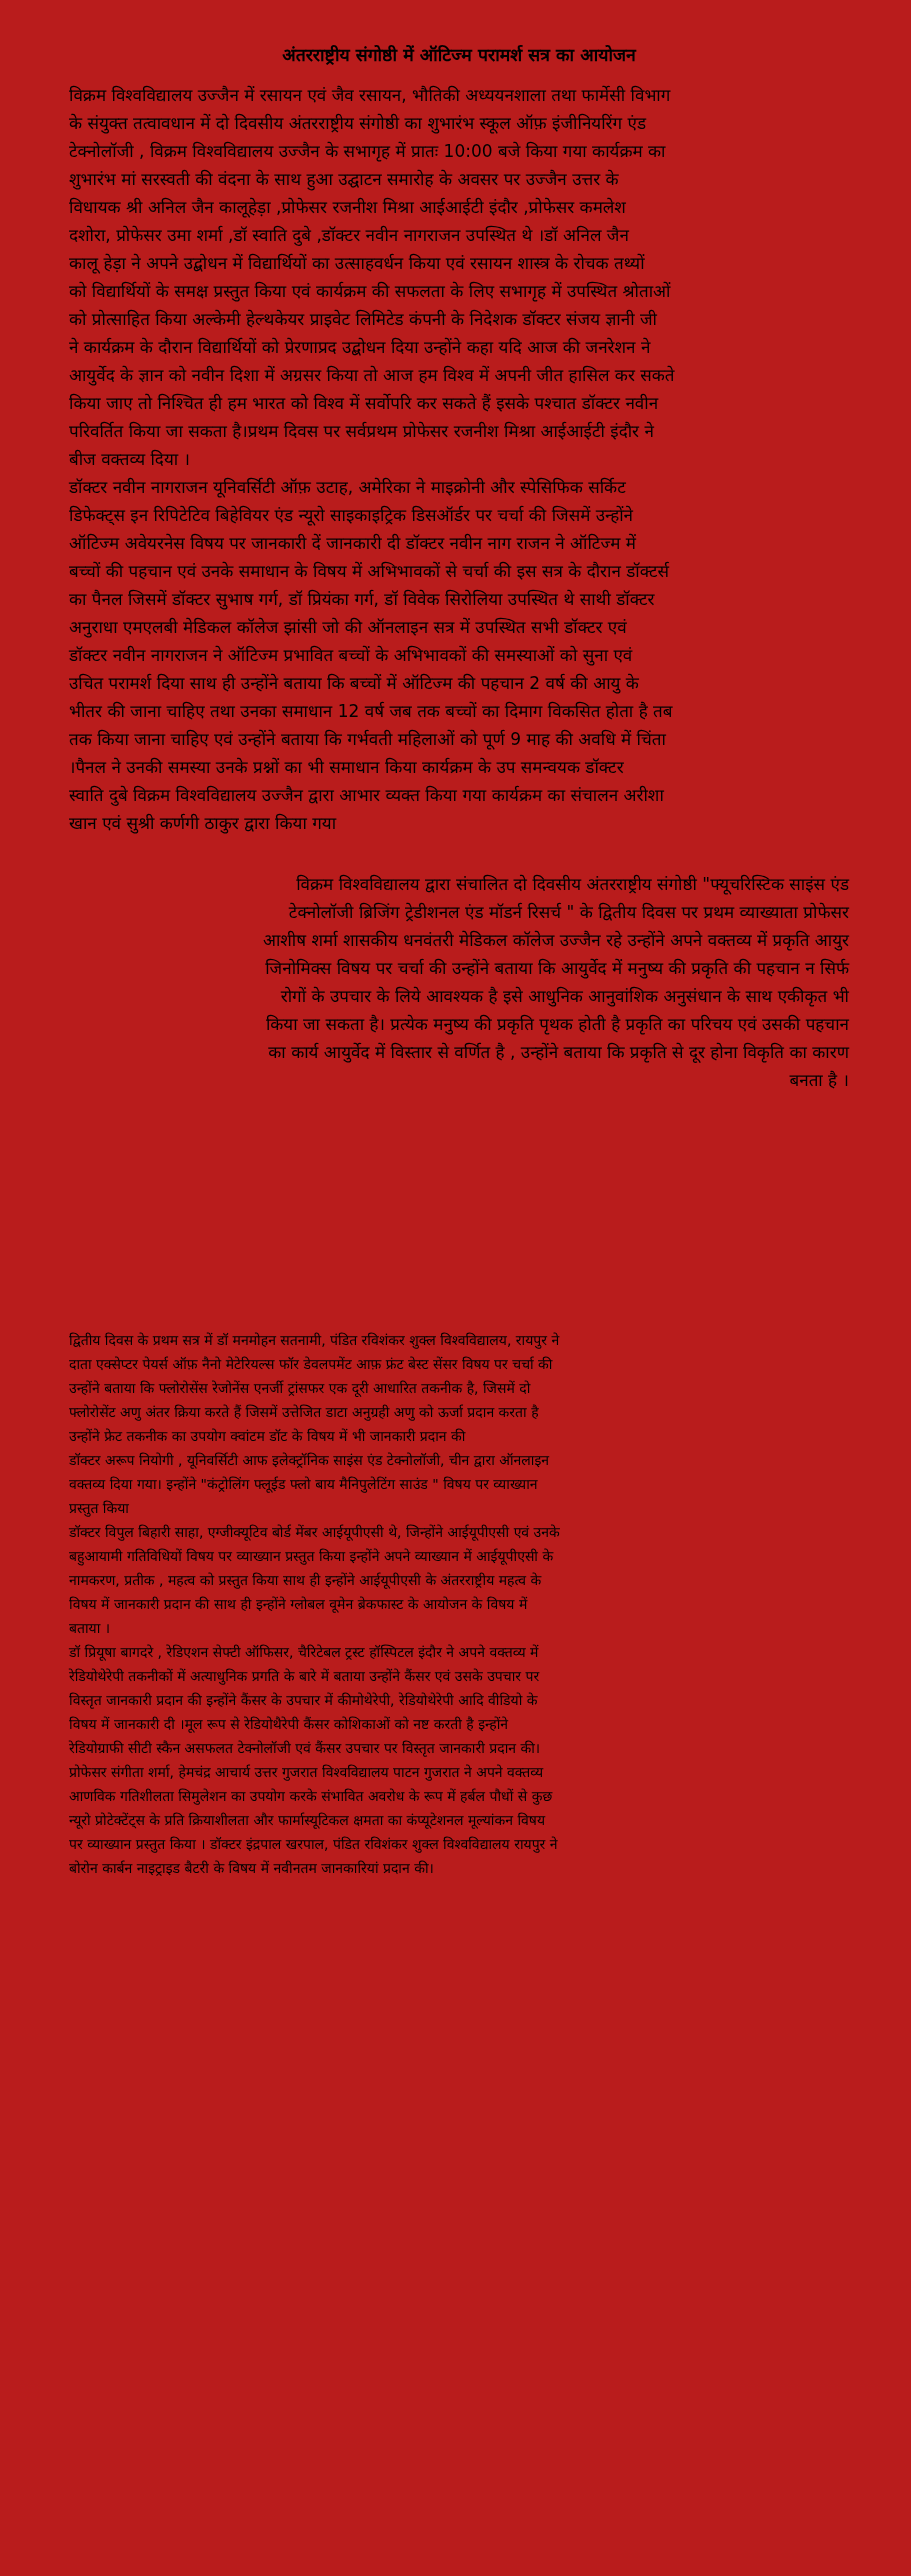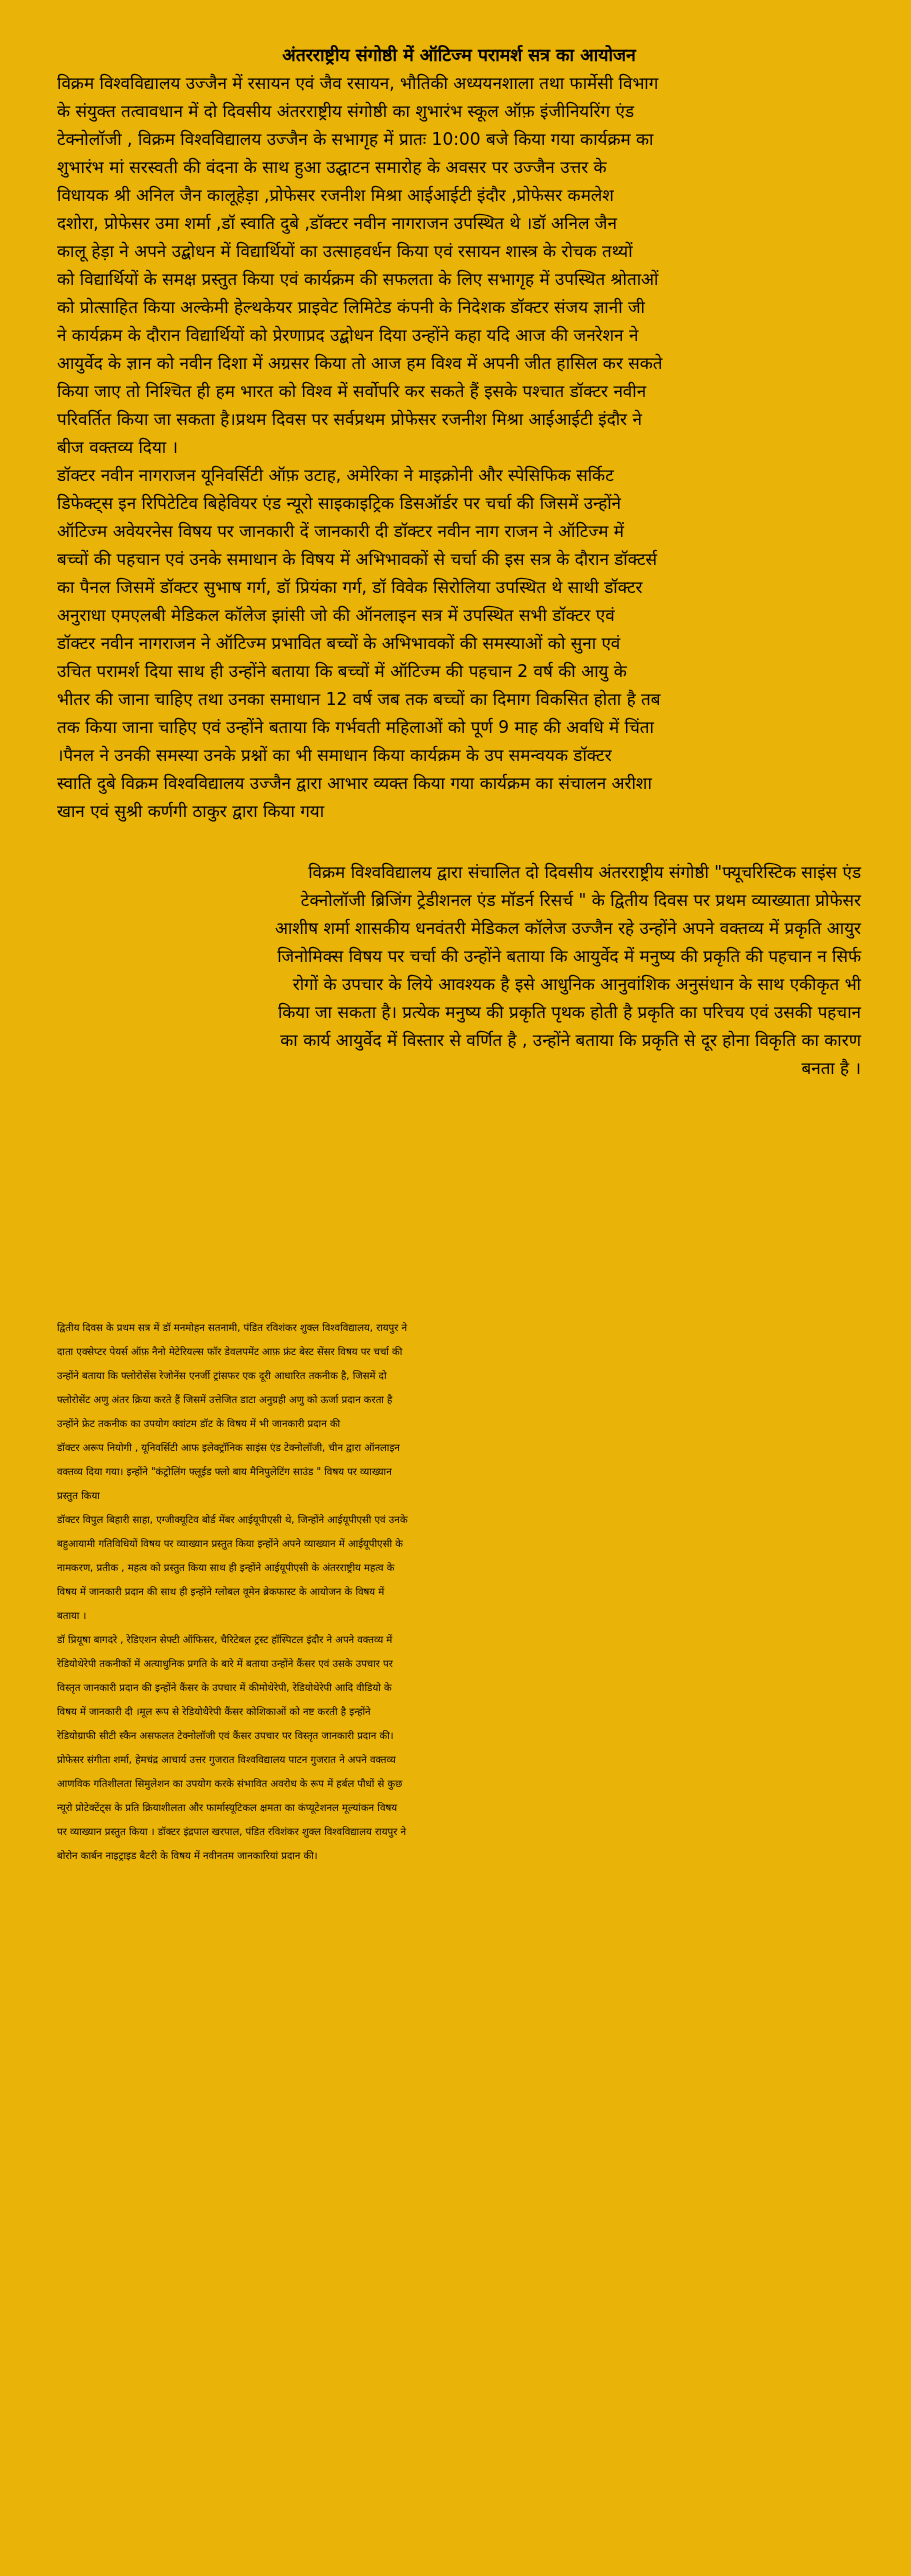--- a/index.html
+++ b/index.html
@@ -12,47 +12,47 @@
     width: 911px;
     height: 2576px;
     overflow: hidden;
     font-family: "DejaVu Sans", "Liberation Sans", sans-serif;
   }
   .page {
     box-sizing: border-box;
     width: 911px;
     height: 2576px;
     padding: 41px 50px 0 57px;
-    background: #eab308;
+    background: #b91c1c;
   }
   .doc-title {
     margin: 0;
     padding: 0;
     font-size: 17.6px;
     font-weight: 700;
     line-height: 28px;
     text-align: center;
     white-space: nowrap;
   }
-  .block { margin: 0; padding: 0; }
+  .block { margin: 12px; padding: 0; }
   .block .line {
     white-space: nowrap;
     overflow: visible;
   }
   .block-a .line {
     font-size: 17px;
     line-height: 28px;
   }
   .block-b .line {
     font-size: 17px;
     line-height: 28px;
     text-align: right;
   }
   .block-c .line {
-    font-size: 10px;
+    font-size: 14px;
     line-height: 24px;
   }
   .gap-small { margin-top: 33px; }
   .gap-large { margin-top: 234px; }
 </style>
 </head>
 <body>
 
 <div class="page">
   <h1 class="doc-title">अंतरराष्ट्रीय संगोष्ठी में ऑटिज्म परामर्श सत्र का आयोजन</h1>

